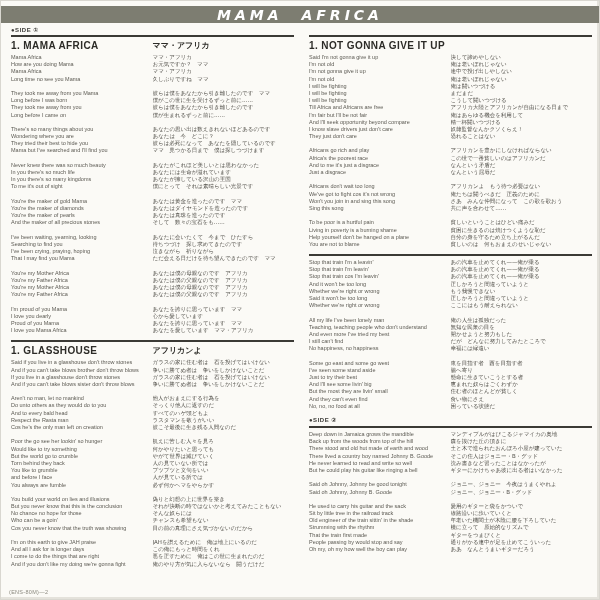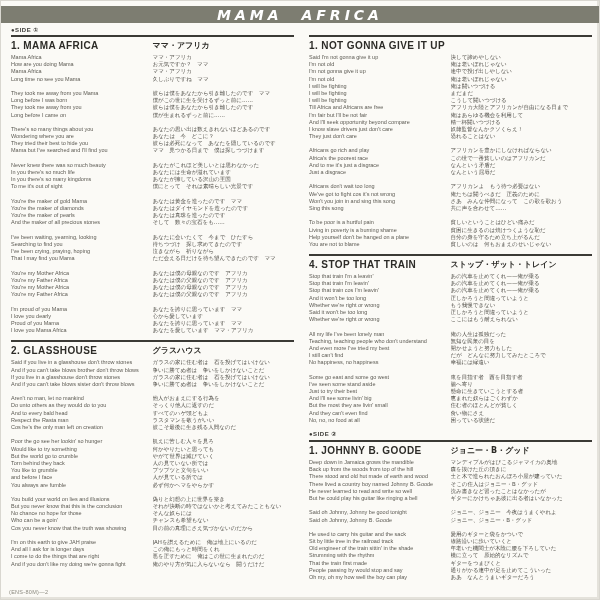--- a/index.html
+++ b/index.html
@@ -206,22 +206,22 @@
             </div>
             <div class="line">
               <span class="l-en">I love you Mama Africa</span>
               <span class="l-jp">あなたを愛しています　ママ・アフリカ</span>
             </div>
           </div>
         </section>
         <section class="song">
           <div class="rule"></div>
           <div class="titles">
-            <span class="t-en">2. GLASSHOUSE</span>
-            <span class="t-jp">グラスハウス</span>
+            <span class="t-en">1. GLASSHOUSE</span>
+            <span class="t-jp">アフリカンよ</span>
           </div>
           <div class="lines">
             <div class="line">
               <span class="l-en">Said if you live in a glasshouse don't throw stones</span>
               <span class="l-jp">ガラスの家に住む者は　石を投げてはいけない</span>
             </div>
             <div class="line">
               <span class="l-en">And if you can't take blows brother don't throw blows</span>
               <span class="l-jp">争いに勝てぬ者は　争いをしかけないことだ</span>
             </div>
@@ -428,24 +428,20 @@
               <span class="l-jp">自分の身を守るため立ち上がるんだ</span>
             </div>
             <div class="line">
               <span class="l-en">You are not to blame</span>
               <span class="l-jp">貧しいのは　何もおまえのせいじゃない</span>
             </div>
           </div>
         </section>
         <section class="song">
           <div class="rule"></div>
-          <div class="titles">
-            <span class="t-en">4. STOP  THAT  TRAIN</span>
-            <span class="t-jp">ストップ・ザット・トレイン</span>
-          </div>
           <div class="lines">
             <div class="line">
               <span class="l-en">Stop that train I'm a leavin'</span>
               <span class="l-jp">あの汽車を止めてくれ——俺が乗る</span>
             </div>
             <div class="line">
               <span class="l-en">Stop that train I'm leavin'</span>
               <span class="l-jp">あの汽車を止めてくれ——俺が乗る</span>
             </div>
             <div class="line">
@@ -516,24 +512,20 @@
             </div>
             <div class="line">
               <span class="l-en">No, no, no food at all</span>
               <span class="l-jp">困っている状態だ</span>
             </div>
           </div>
         </section>
         <div class="pre-label">●SIDE ②</div>
         <section class="song">
           <div class="rule"></div>
-          <div class="titles">
-            <span class="t-en">1. JOHNNY  B.  GOODE</span>
-            <span class="t-jp">ジョニー・B・グッド</span>
-          </div>
           <div class="lines">
             <div class="line">
               <span class="l-en">Deep down in Jamaica grows the mandible</span>
               <span class="l-jp">マンディブルがはびこるジャマイカの奥地</span>
             </div>
             <div class="line">
               <span class="l-en">Back up from the woods from top of the hill</span>
               <span class="l-jp">森を抜けた丘の頂きに</span>
             </div>
             <div class="line">

